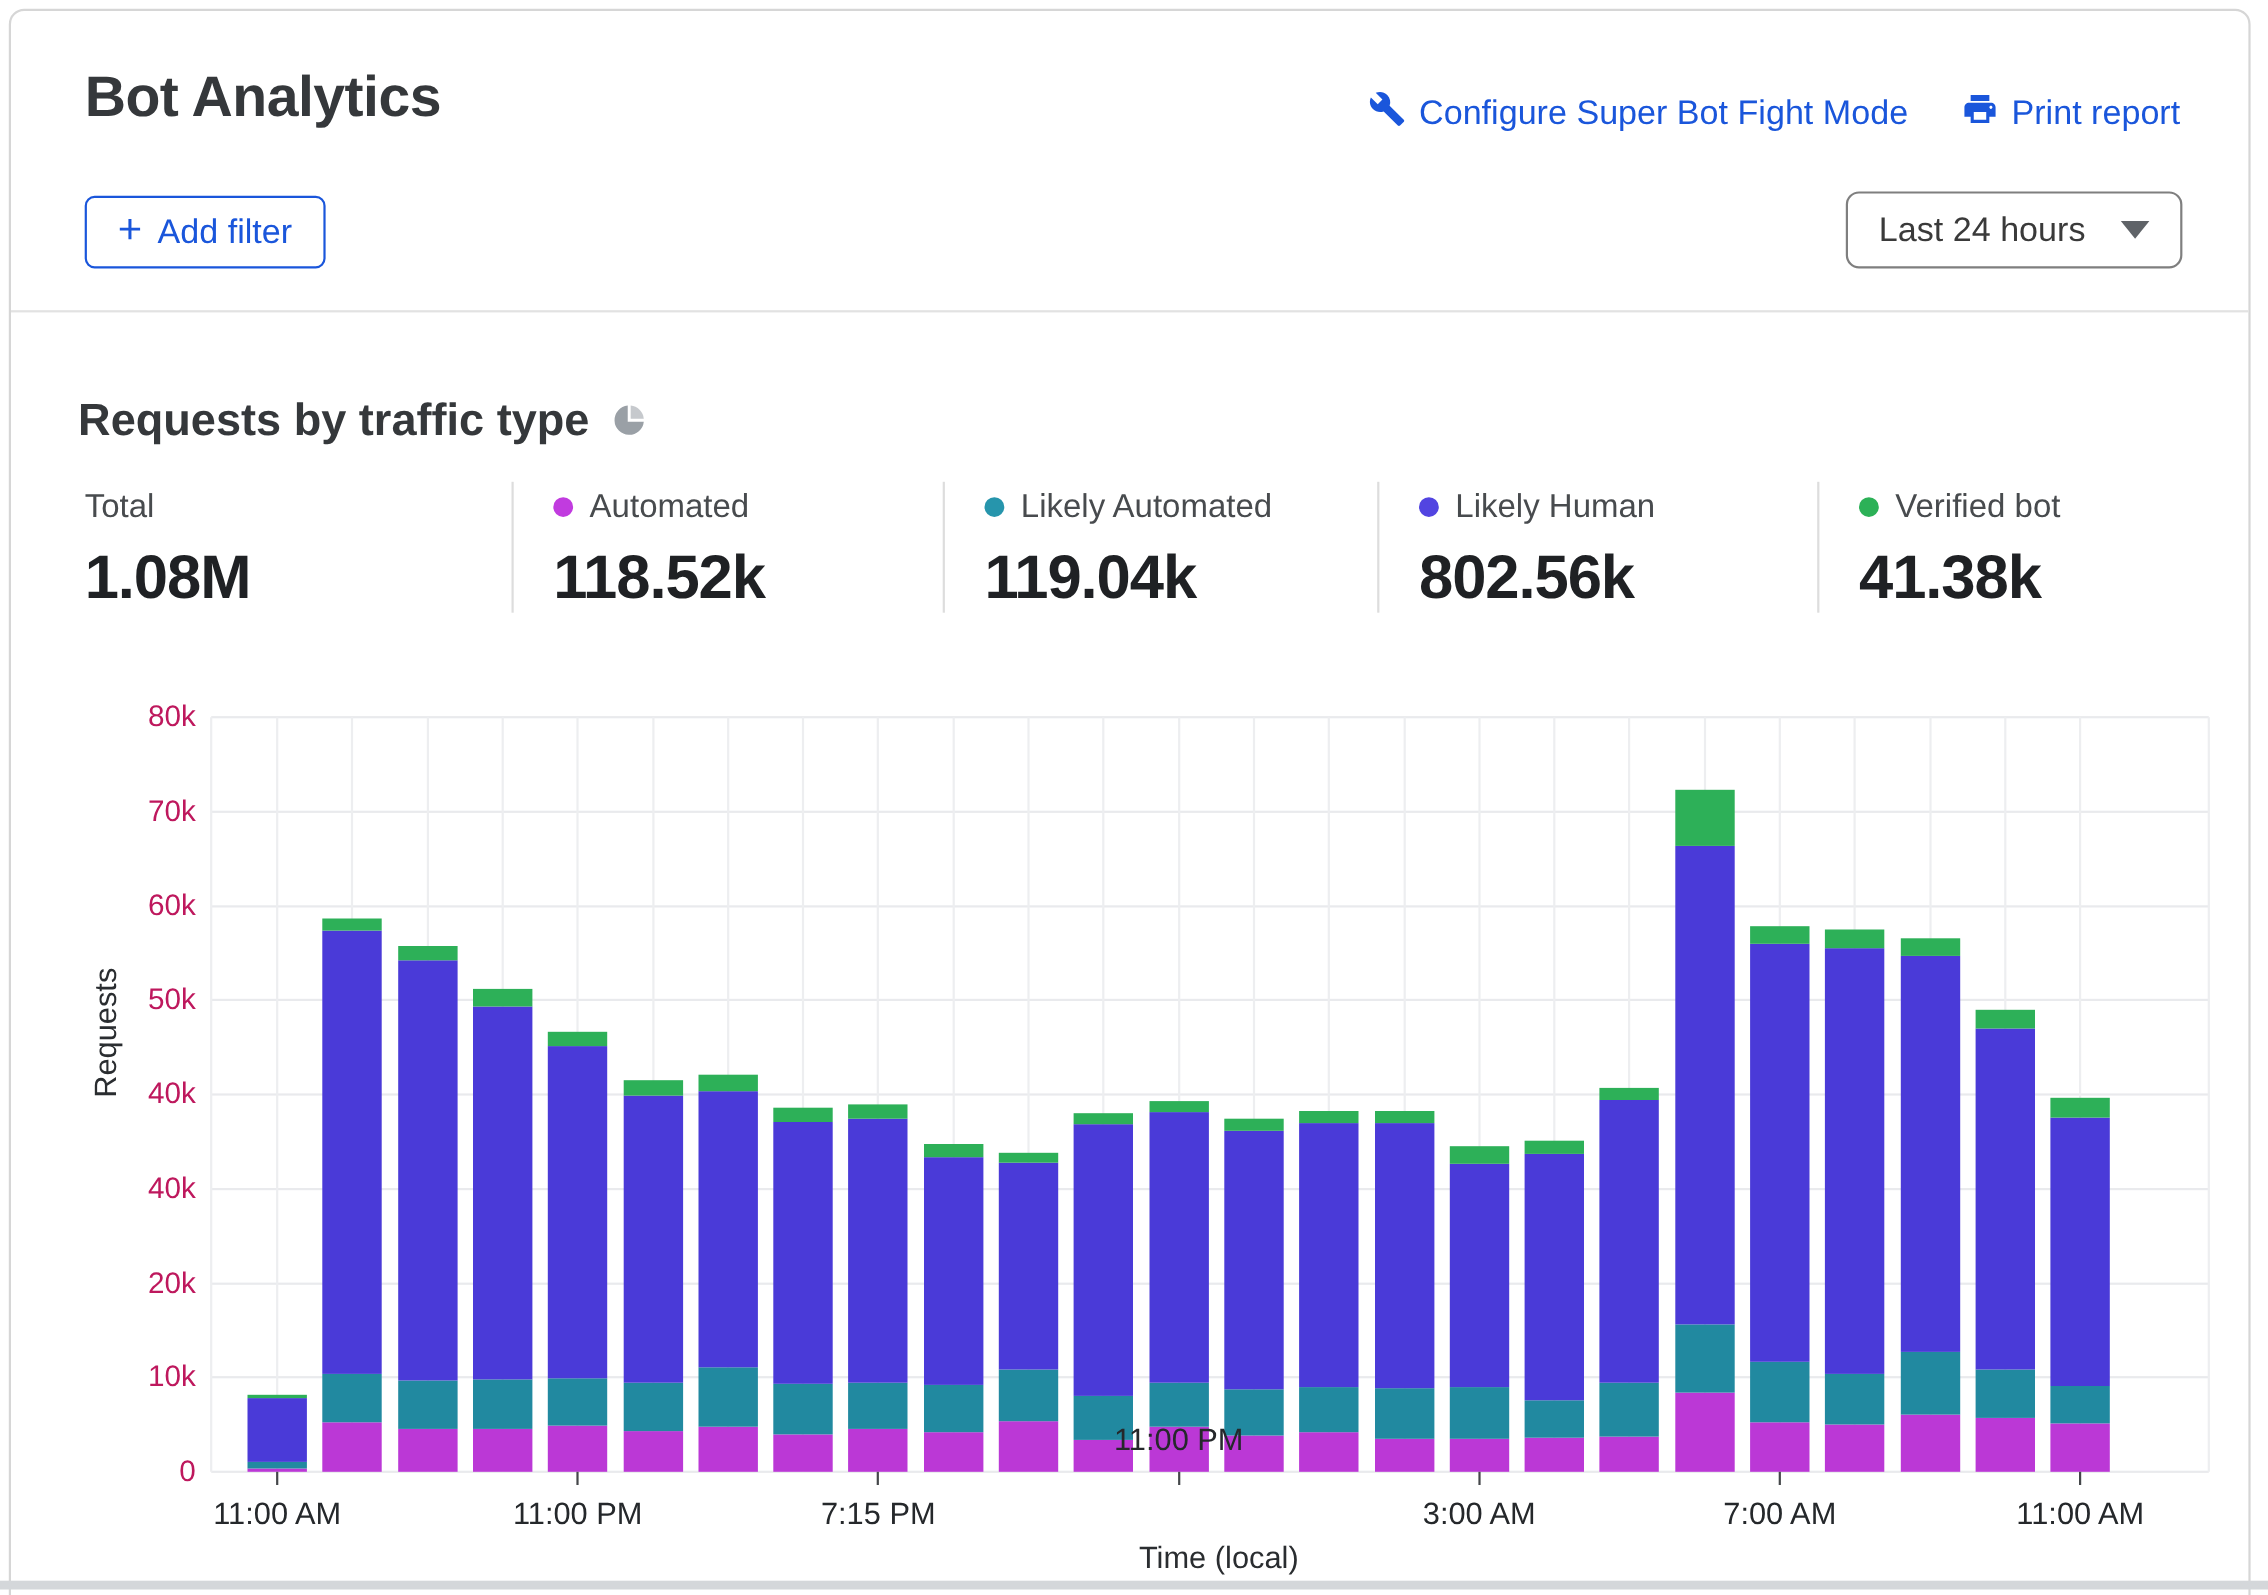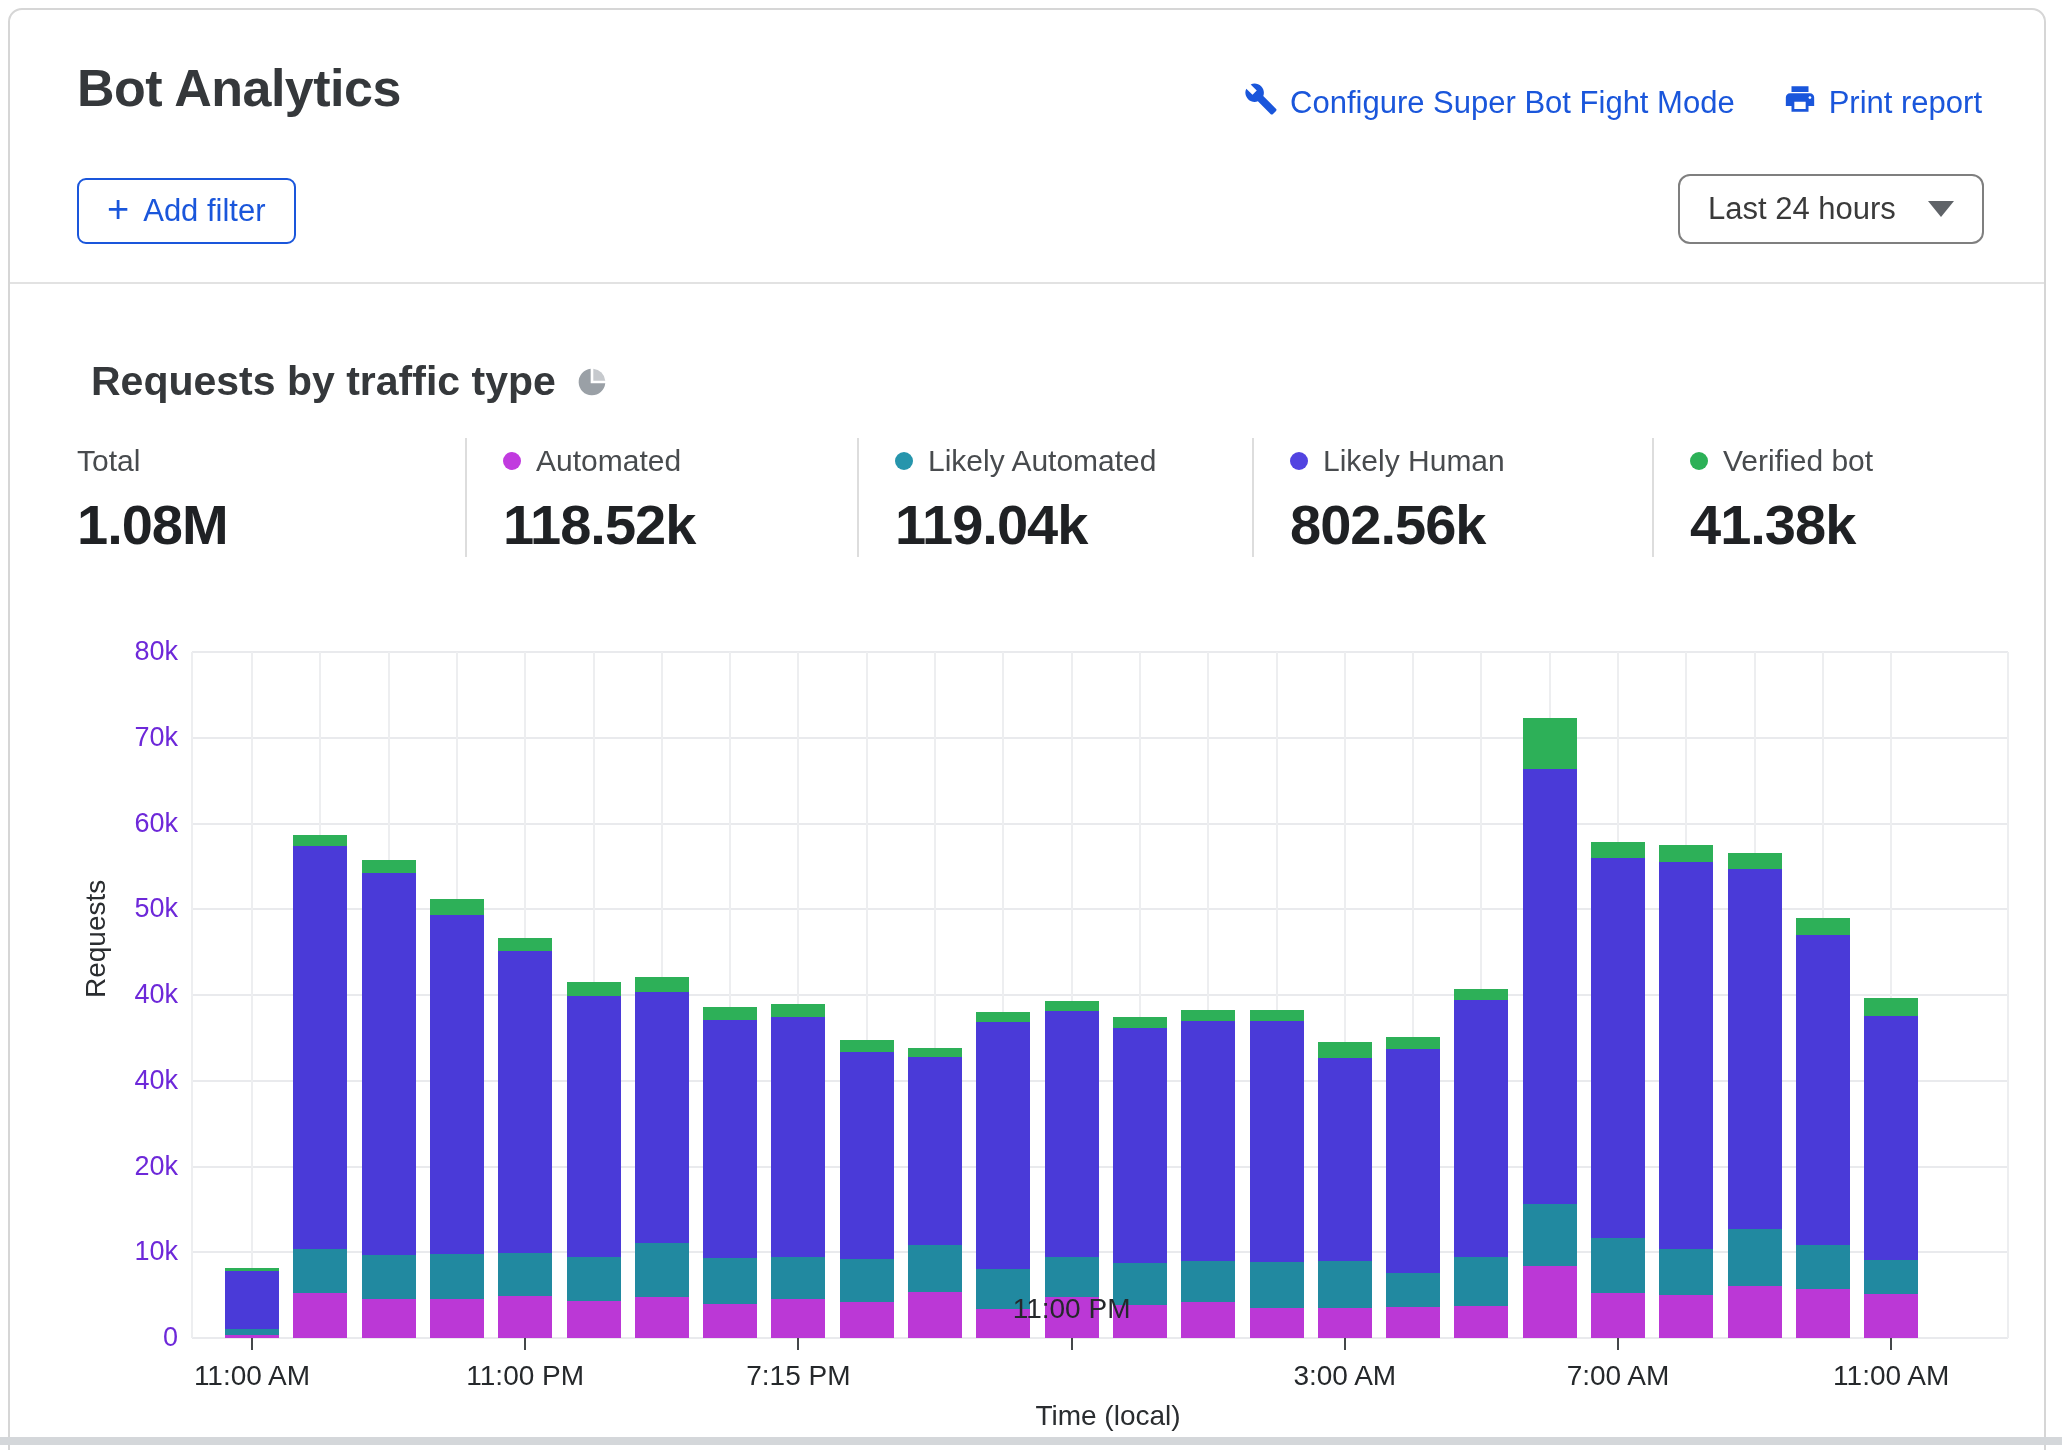--- a/index.html
+++ b/index.html
@@ -17,21 +17,21 @@
     display:inline-flex; align-items:center; gap:14px; background:#fff;
     border:2px solid #1a56db; border-radius:9px; color:#1a56db; font-size:31px; cursor:pointer; }
   .plus-glyph { font-size:38px; font-weight:400; line-height:1; margin-top:-4px; }
   .range-select { position:absolute; top:164px; right:60px; width:306px; height:70px;
     border:2px solid #7f7f7f; border-radius:12px; background:#fff; display:flex;
     align-items:center; padding:0 28px; font-size:31px; color:#3a3a3a; cursor:pointer; }
   .chevron { margin-left:auto; width:0; height:0; border-left:13px solid transparent;
     border-right:13px solid transparent; border-top:16px solid #5f6368; }
   .header-divider { position:absolute; left:0; right:0; top:272px; height:2px; background:#e2e2e2; }
   
-  .section-title-row { position:absolute; left:81px; top:348px; display:flex; align-items:center; gap:20px; }
+  .section-title-row { position:absolute; left:61px; top:348px; display:flex; align-items:center; gap:20px; }
   .section-title { font-size:41px; font-weight:700; color:#35383b; }
   .pie-icon svg { width:32px; height:32px; display:block; }
   
   .stats-row { position:absolute; left:67px; top:428px; display:flex; }
   .stat-block { padding-top:6px; }
   .stat-block + .stat-block { border-left:2px solid #ddd; padding-left:36px; }
   .stat-block:nth-child(1){ width:388px; }
   .stat-block:nth-child(2){ width:392px; }
   .stat-block:nth-child(3){ width:395px; }
   .stat-block:nth-child(4){ width:400px; }
@@ -39,21 +39,21 @@
   .stat-label-row { display:flex; align-items:center; gap:15px;text-align:right; }
   .stat-dot { width:18px; height:18px; border-radius:50%; flex:0 0 auto; }
   .stat-label { font-size:30px; color:#484b4e; }
   .stat-value { margin-top:14px; font-size:56px; font-weight:700; color:#1f2124; letter-spacing:-1px; }
   
   .chart-plot { position:absolute; left:182px; top:642px; width:1816px; height:686px; }
   .hgrid { position:absolute; left:0; right:0; height:2px; background:#e9eaed; }
   .vgrid { position:absolute; top:0; bottom:0; width:2px; background:#edeef0; }
   .bar { position:absolute; bottom:0; }
   .bar-seg { position:absolute; left:0; width:100%; }
-  .y-label { position:absolute; width:80px; text-align:right; font-size:27px; color:#6d28d9; }
+  .y-label { position:absolute; width:80px; text-align:right; font-size:27px; color:#be185d; }
   .x-label { position:absolute; width:200px; text-align:center; font-size:28px; color:#25282b; }
   .x-tick { position:absolute; width:2px; height:12px; background:#44474a; }
   .y-axis-title { position:absolute; left:56px; top:942px; width:60px; font-size:28px; color:#2a2d30;
     transform:rotate(-90deg); transform-origin:center; white-space:nowrap; }
   .x-axis-title { position:absolute; left:998px; top:1390px; width:200px; text-align:center;
     font-size:28px; color:#2a2d30; }
   .bottom-strip { position:absolute; left:0; right:0; top:1437px; height:8px; background:#d4d7da; }
 </style>
 </head>
 <body>

